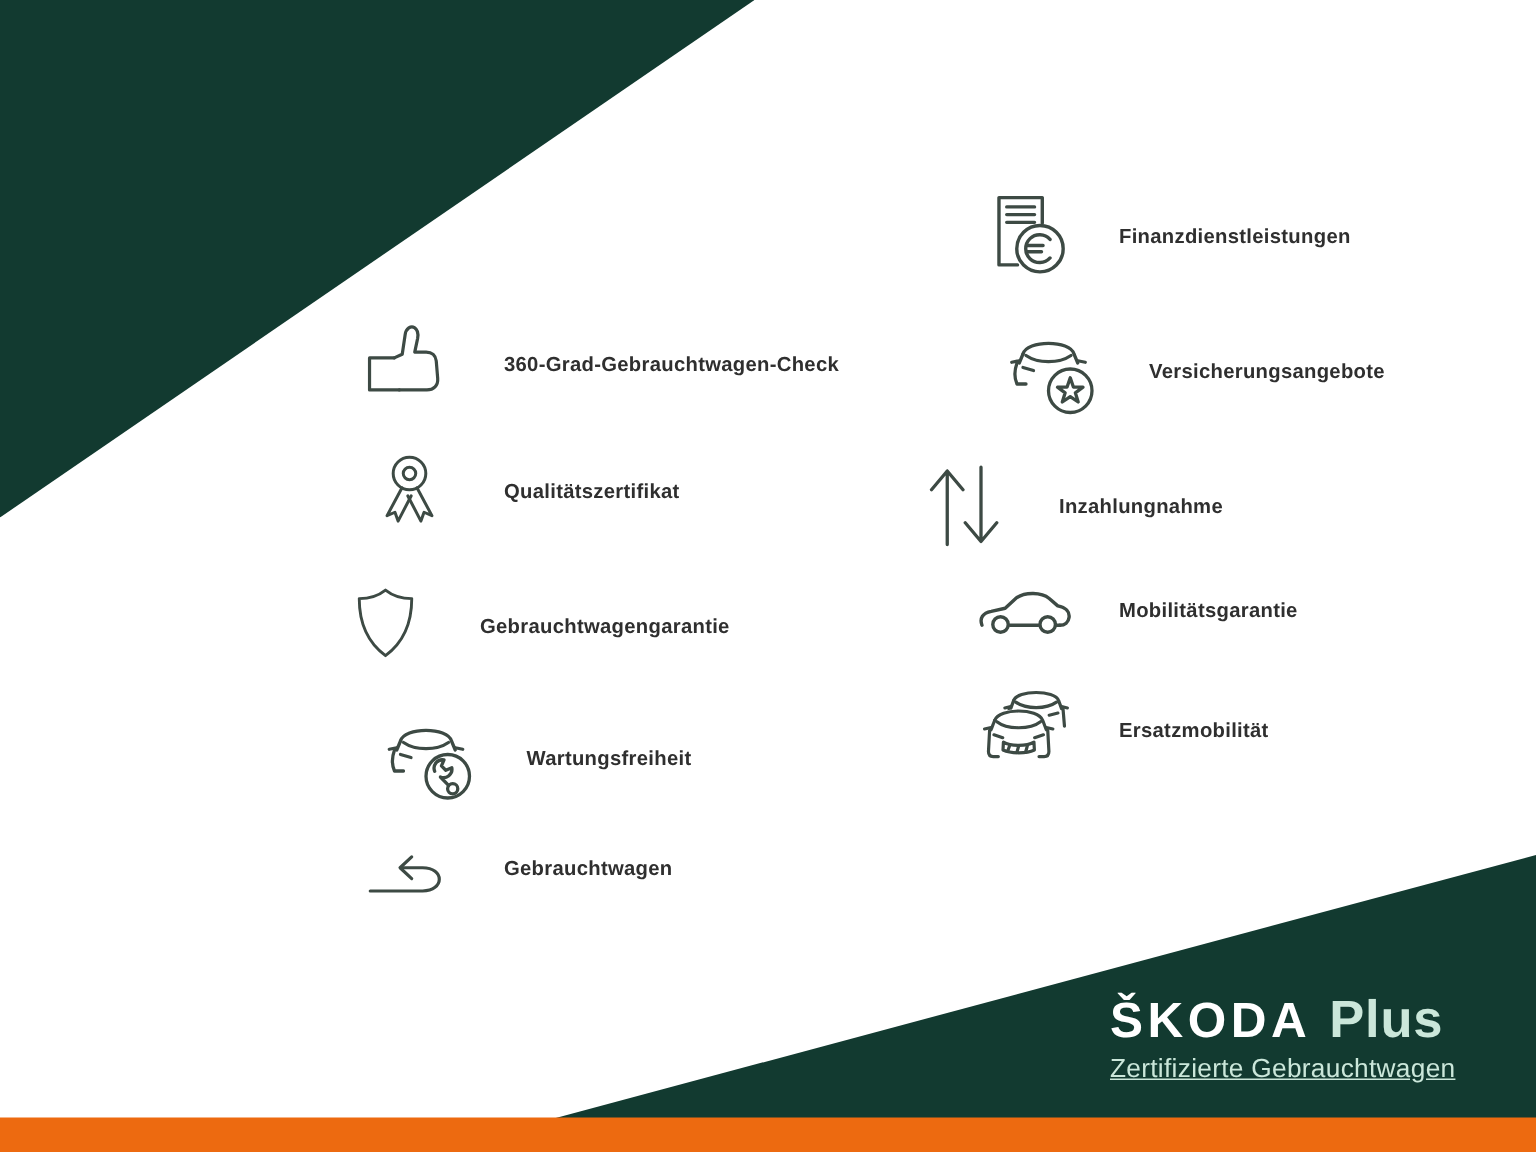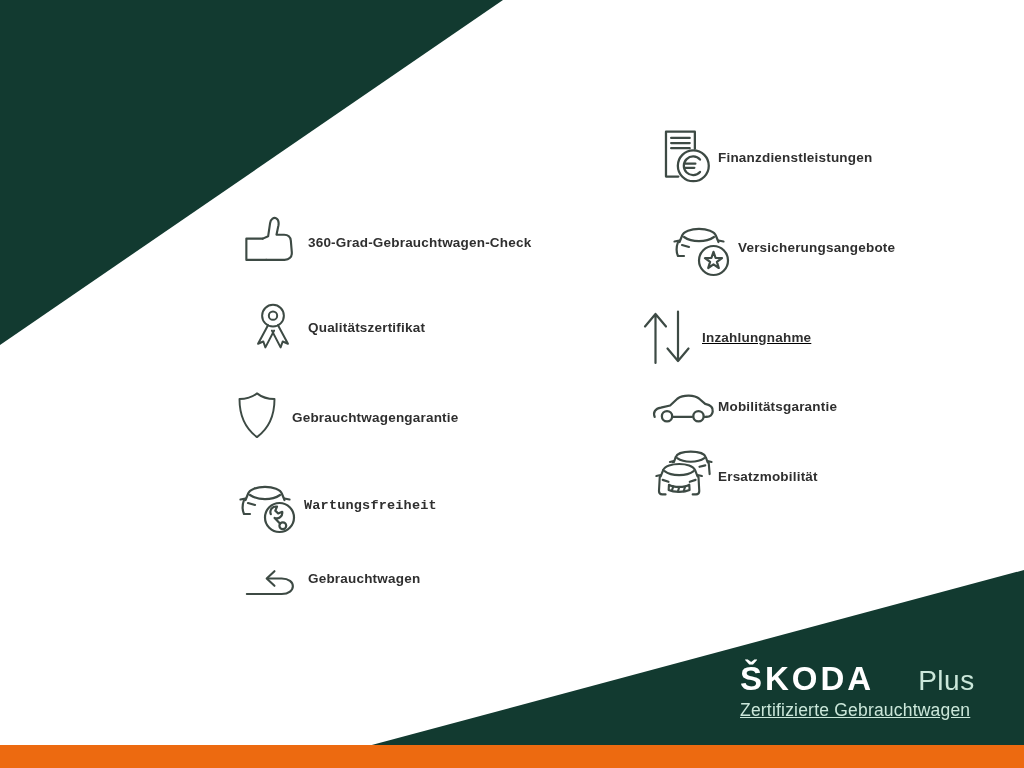--- a/index.html
+++ b/index.html
@@ -24,28 +24,28 @@
     background:var(--orange,#ed6a10);z-index:2;
   }
   .heading{
     position:absolute;left:36px;top:24px;z-index:1;
     color:var(--heading-text,#d3ece0);
     font-size:45px;line-height:51px;font-weight:400;letter-spacing:.5px;
   }
   .benefit{position:absolute;display:flex;align-items:center;z-index:1;}
   .benefit .iconbox{width:70px;height:70px;display:flex;align-items:center;justify-content:center;flex:0 0 70px;}
   .benefit .label{
-    font-size:13.5px;font-weight:700;
+    margin-left:28px;font-size:13.5px;font-weight:700;
     color:var(--label-text,#2f2f2f);letter-spacing:.2px;white-space:nowrap;
   }
   svg.ic{stroke:var(--icon-stroke,#3d4a44);stroke-width:2.2;fill:none;stroke-linecap:round;stroke-linejoin:round;}
   .footer-logo{position:absolute;left:740px;top:660px;z-index:3;}
-  .brand-line{display:flex;align-items:baseline;gap:0;}
+  .brand-line{display:flex;align-items:baseline;gap:12px;}
   .brand{font-size:33px;font-weight:700;letter-spacing:3px;color:var(--brand-white,#ffffff);}
-  .brand-suffix{font-size:28px;font-weight:400;color:var(--tagline-text,#cbe7da);letter-spacing:.5px;margin-left:44px;}
+  .brand-suffix{font-size:35px;font-weight:700;color:var(--tagline-text,#cbe7da);letter-spacing:.5px;}
   .tagline{font-size:17.5px;font-weight:400;color:var(--tagline-text,#cbe7da);margin-top:2px;letter-spacing:.2px;text-decoration:underline;}
 </style>
 </head>
 <body>
 
 <div class="layer tri-top"></div>
 <div class="layer tri-bottom"></div>
 <div class="orange-bar"></div>
 
 <h1 class="heading"><br></h1>
@@ -74,21 +74,21 @@
 
 <div class="benefit" style="left:222px;top:382px;text-align:right;">
   <div class="iconbox">
     <svg class="ic" width="56" height="56" viewBox="0 0 64 64">
       <path d="M32 5 C37 9 45 11.5 52 11.5 C52 29 47 44 32 55 C17 44 12 29 12 11.5 C19 11.5 27 9 32 5 Z"></path>
     </svg>
   </div>
   <div class="label">Gebrauchtwagengarantie</div>
 </div>
 
-<div class="benefit" style="left:234px;top:470px;font-family:Liberation Mono, monospace;">
+<div class="benefit" style="left:253px;top:470px;">
   <div class="iconbox">
     <svg class="ic" width="64" height="64" viewBox="0 0 64 64">
       <path d="M11 21 C13.5 11.5 42.5 11.5 45 21 L47.5 27"></path>
       <path d="M11 21 L8.5 27"></path>
       <path d="M13 22 C21 27.5 35 27.5 43 22"></path>
       <path d="M8.5 25.5 L3.5 26.5 M47.5 25.5 L52.5 26.5"></path>
       <path d="M7 27 C5.2 32 5.2 37 7 41 H13"></path>
       <path d="M11 30 L18 32"></path>
       <circle cx="42.5" cy="44.5" r="14.5" fill="#fff"></circle>
       <path d="M33.8 41.2 A5.6 5.6 0 0 1 40 33.6 L38.3 37.6 L41.2 40.5 L45.2 38.8 A5.6 5.6 0 0 1 37.6 45 L43.2 50.7"></path>
@@ -129,21 +129,21 @@
       <path d="M8.5 25.5 L3.5 26.5 M47.5 25.5 L52.5 26.5"></path>
       <path d="M7 27 C5.2 32 5.2 37 7 41 H13"></path>
       <path d="M11 30 L18 32"></path>
       <circle cx="42.5" cy="45.5" r="14.5" fill="#fff"></circle>
       <polygon points="42.5,36.8 44.6,43 51,43.1 45.9,46.9 47.8,53 42.5,49.4 37.2,53 39.1,46.9 34,43.1 40.4,43"></polygon>
     </svg>
   </div>
   <div class="label">Versicherungsangebote</div>
 </div>
 
-<div class="benefit" style="left:632px;top:302px;text-decoration:underline;">
+<div class="benefit" style="left:608px;top:302px;">
   <div class="iconbox">
     <svg class="ic" width="64" height="64" viewBox="0 0 64 64">
       <path d="M20.5 58 V10.5 M10 21.5 L20.5 9 M31 21.5 L20.5 9"></path>
       <path d="M43 6.5 V55 M32.5 43.5 L43 56 M53.5 43.5 L43 56"></path>
     </svg>
   </div>
   <div class="label">Inzahlungnahme</div>
 </div>
 
 <div class="benefit" style="left:648px;top:371px;">
@@ -152,21 +152,21 @@
       <path d="M4.5 42.5 C2.8 38 5 34.5 10.5 33.5 L19.5 31.5 L26.5 25 C32.5 20.8 43 21.2 48 25.2 L53.5 30 C58.8 31 61.3 34 60.8 37.5 C60.4 40.5 58.2 42.5 54.8 42.5"></path>
       <circle cx="16.5" cy="42" r="5"></circle>
       <circle cx="47" cy="42" r="5"></circle>
       <path d="M22.5 42.5 H41"></path>
       <path d="M52.5 42.5 H54.8"></path>
     </svg>
   </div>
   <div class="label">Mobilitätsgarantie</div>
 </div>
 
-<div class="benefit" style="left:648px;top:441px;align-items:center;">
+<div class="benefit" style="left:648px;top:451px;align-items:center;">
   <div class="iconbox">
     <svg class="ic" width="62" height="62" viewBox="0 0 64 64">
       <path d="M24.5 12.5 C27 5 53 5 55.5 12.5 L57.5 18"></path>
       <path d="M24.5 12.5 L22.5 18"></path>
       <path d="M26 13.5 C33 18.5 47 18.5 54 13.5"></path>
       <path d="M22.5 16.5 L18.5 17.5 M57.5 16.5 L61.5 17.5"></path>
       <path d="M21.5 18 L20.5 28 M58.5 18 L59.5 30"></path>
       <path d="M25 21 L31 22.5 M55 21 L49 22.5"></path>
       <path d="M8 33.5 L11.5 24 C14.5 16.5 41.5 16.5 44.5 24 L48 33.5 L49 48 C49 50.5 47.5 51.5 45.5 51.5 H10.5 C8.5 51.5 7 50.5 7 48 Z" fill="#fff" stroke="none"></path>
       <path d="M11.5 26 C15 17.5 41 17.5 44.5 26 L47 32.5"></path>

